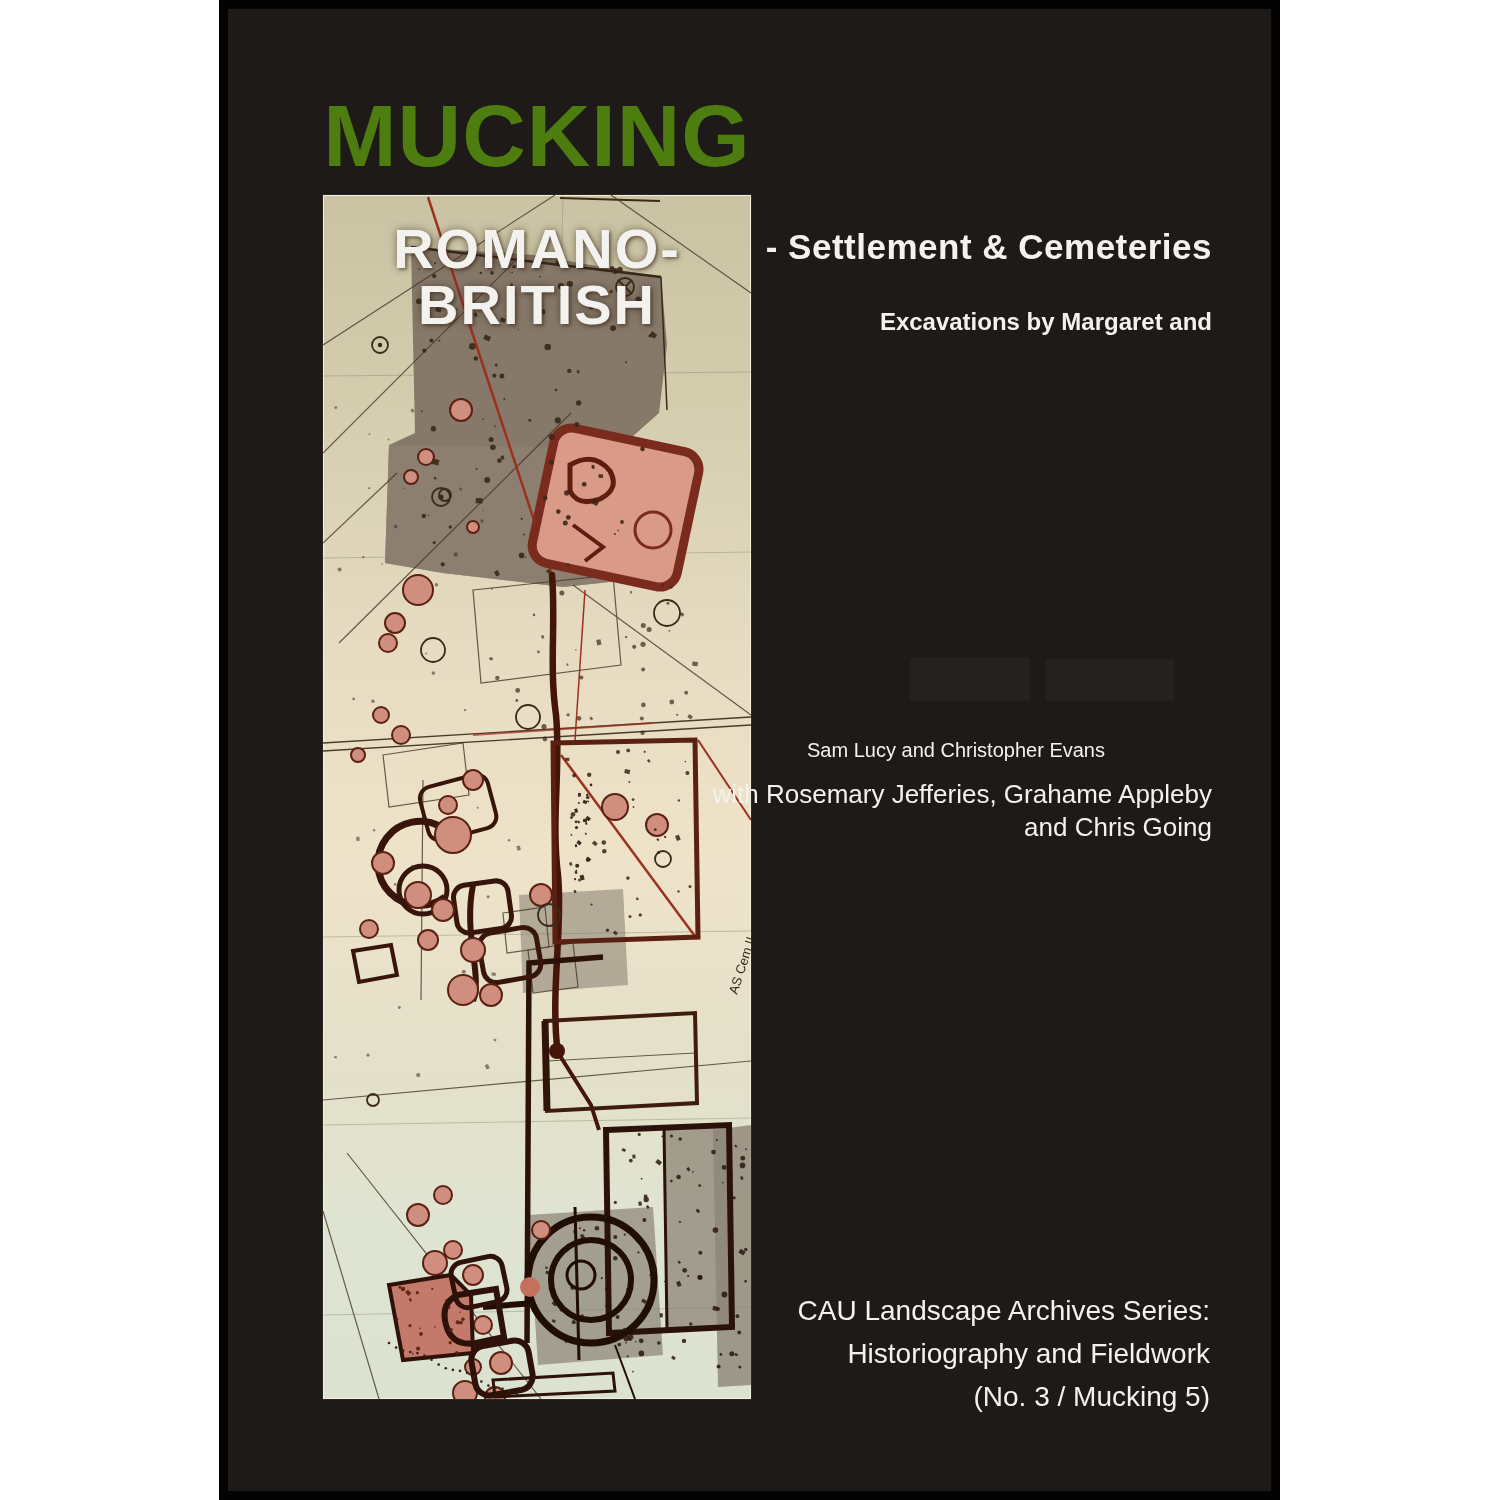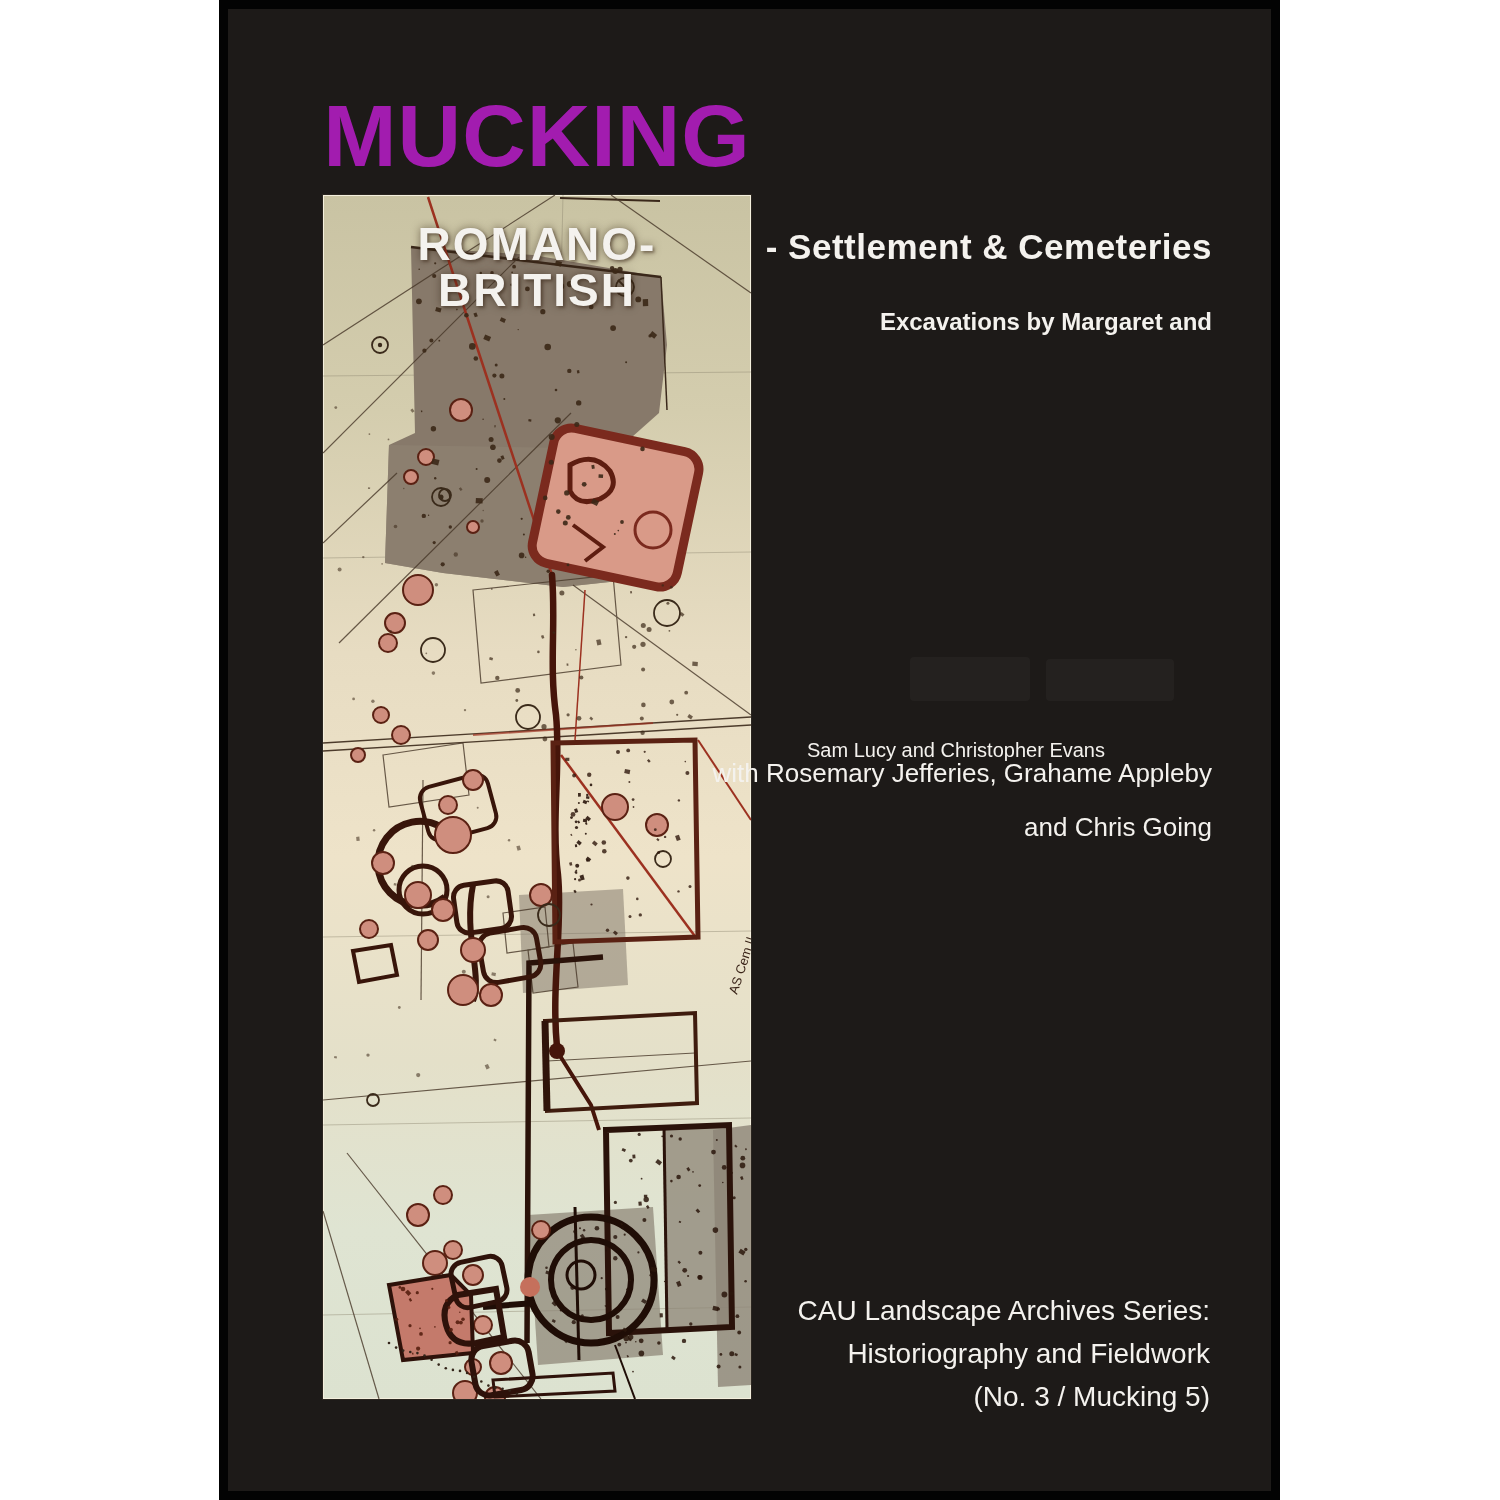--- a/index.html
+++ b/index.html
@@ -5,30 +5,30 @@
   html,body{margin:0;padding:0;}
   .page{position:relative;width:1500px;height:1500px;background:#ffffff;overflow:hidden;
         font-family:"Liberation Sans", sans-serif;}
   .cover{position:absolute;left:219px;top:0;width:1061px;height:1500px;
          background:#1d1a18;border:9px solid #030303;box-sizing:border-box;}
   .ghost{position:absolute;background:#ffffff;opacity:0.03;border-radius:4px;}
   .map-wrap{position:absolute;left:323px;top:195px;width:428px;height:1204px;
             box-shadow:0 0 0 1px #2b2620;}
   .t{position:absolute;color:#f4f2ee;}
   .t-title{left:323px;top:92px;width:428px;text-align:center;
-           font-size:88px;font-weight:bold;line-height:1;color:#a21caf;letter-spacing:1px;}
+           font-size:88px;font-weight:bold;line-height:1;color:#4d7c0f;letter-spacing:1px;}
   .t-romano{left:323px;top:221px;width:428px;text-align:center;
-            font-size:46px;font-weight:bold;line-height:1;letter-spacing:2px;
+            font-size:56px;font-weight:bold;line-height:1;letter-spacing:2px;
             text-shadow:0 0 8px rgba(50,35,20,.55), 2px 2px 3px rgba(60,40,25,.45);}
   .t-dash{left:700px;top:229px;width:512px;text-align:right;
           font-size:35px;font-weight:bold;line-height:1;letter-spacing:0.5px;}
   .t-exc{left:700px;top:299px;width:512px;text-align:right;
          font-size:24px;font-weight:bold;line-height:46px;}
   .t-a1{left:700px;top:740px;width:512px;text-align:center;font-size:20px;line-height:1;}
-  .t-a2{left:700px;top:760px;width:512px;text-align:right;font-size:26px;line-height:1;}
+  .t-a2{left:700px;top:781px;width:512px;text-align:right;font-size:26px;line-height:1;}
   .t-a3{left:700px;top:814px;width:512px;text-align:right;font-size:26px;line-height:1;}
   .t-series{left:700px;top:1289px;width:510px;text-align:right;font-size:28px;line-height:43px;}
 </style>
 </head>
 <body>
 
 <div class="page">
   <div class="cover">
 
     <div class="ghost" style="left:682px;top:648px;width:120px;height:44px;"></div>

